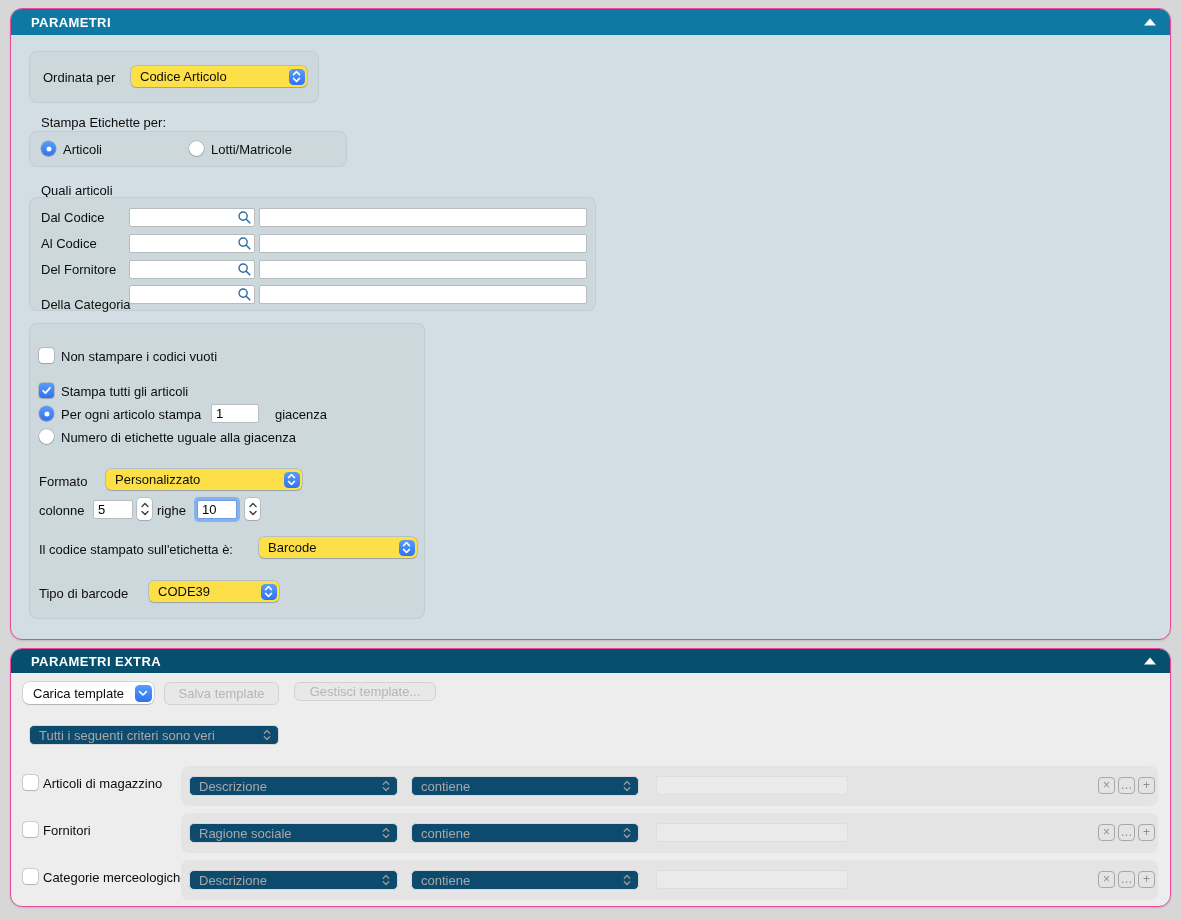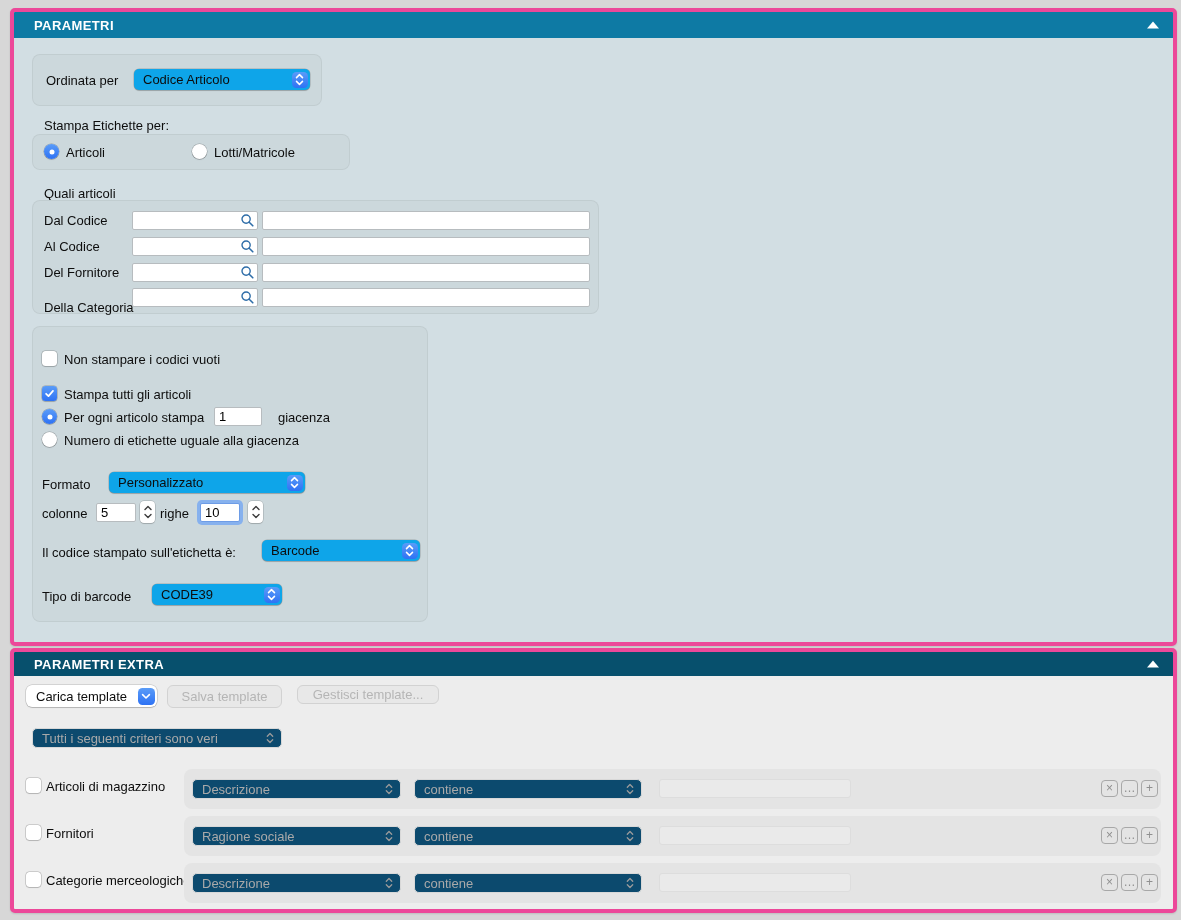--- a/index.html
+++ b/index.html
@@ -1,27 +1,27 @@
 <!DOCTYPE html>
 <html style="--page_bg: #d7d7d7; --header1: #0e7aa4; --header2: #07506d; --panel1_bg: #d2dee3; --groupbox_bg: #ccd8dc; --panel2_bg: #ededed; --rowbox_bg: #e4e4e4; --accent_blue: #2e72f4; --accent_hi: #5a9cf8;"><head>
 <meta charset="utf-8">
 <style>
   html,body{margin:0;padding:0}
   body{width:1181px;height:920px;position:relative;background:var(--page_bg,#d7d7d7);
        font-family:"Liberation Sans",sans-serif;font-size:13px;color:#0d0d0d;overflow:hidden}
-  .panel{position:absolute;border:4px solid #ec4899;border-radius:5px;overflow:hidden;
+  .panel{position:absolute;border:1px solid #ec4899;border-radius:12px;overflow:hidden;
          box-shadow:0 1px 2px rgba(0,0,0,.12)}
   .phead{position:absolute;left:0;right:0;top:0;display:flex;align-items:center;
          color:#fff;font-weight:bold;letter-spacing:.4px;padding-left:20px;box-sizing:border-box}
   .tri{position:absolute;right:14px;top:50%;transform:translateY(-50%);width:0;height:0;
        border-left:6px solid transparent;border-right:6px solid transparent;border-bottom:7px solid #fff;cursor:pointer}
   .gb{position:absolute;background:var(--groupbox_bg,#ccd8dc);border-radius:8px;
       box-shadow:inset 0 0 0 1px rgba(0,0,0,.05)}
   .lbl{position:absolute;white-space:nowrap}
-  .sel{position:absolute;display:flex;align-items:center;background:#0ea5e9;border-radius:5px;height:21px;
+  .sel{position:absolute;display:flex;align-items:center;background:#fde047;border-radius:5px;height:21px;
        box-shadow:0 0 0 .5px rgba(0,0,0,.22),0 1px 1px rgba(0,0,0,.15);cursor:default}
   .sel .sl{flex:1;padding-left:9px;white-space:nowrap;overflow:hidden}
   .chevbox{width:16px;height:16px;border-radius:4.5px;margin-right:2.5px;flex:0 0 16px;
            background:linear-gradient(var(--accent_hi,#5a9cf8),var(--accent_blue,#2e72f4));
            display:flex;align-items:center;justify-content:center}
   .txt{position:absolute;background:#fff;border:1px solid #b7bcbf;border-radius:2px;height:19px;
        box-sizing:border-box;font:13px "Liberation Sans",sans-serif;padding:0 4px;outline:none}
   .txt.focus{box-shadow:0 0 0 3px #86b1ee;border-color:#6d9ce6}
   .search{position:absolute;height:19px;background:#fff;border:1px solid #b7bcbf;border-radius:2px;
           box-sizing:border-box;display:flex;align-items:center}

